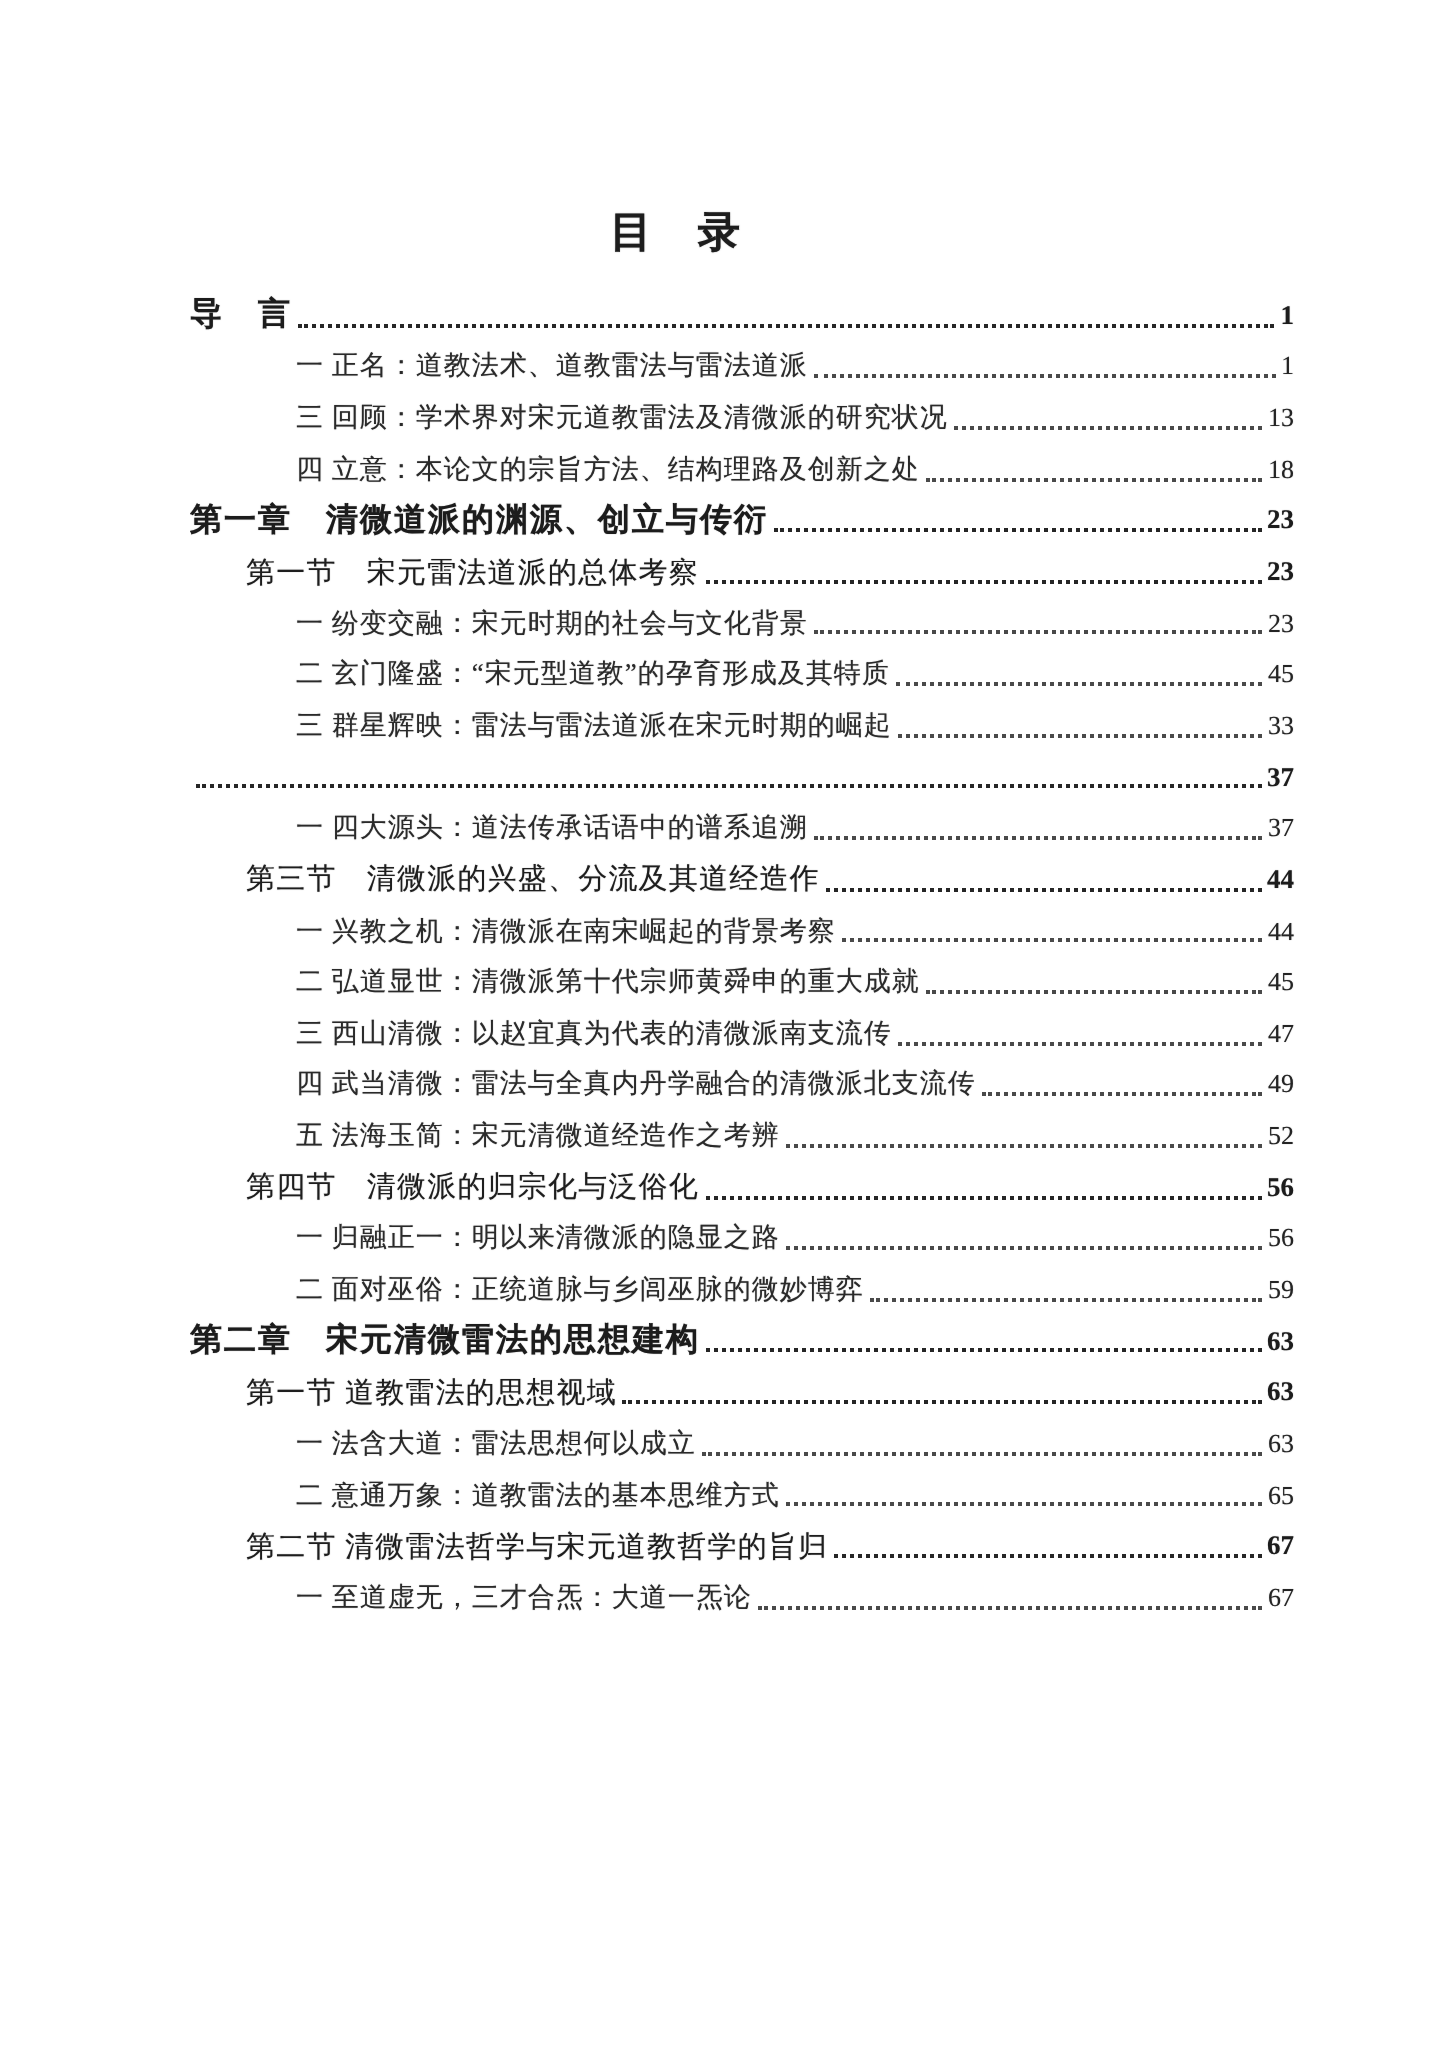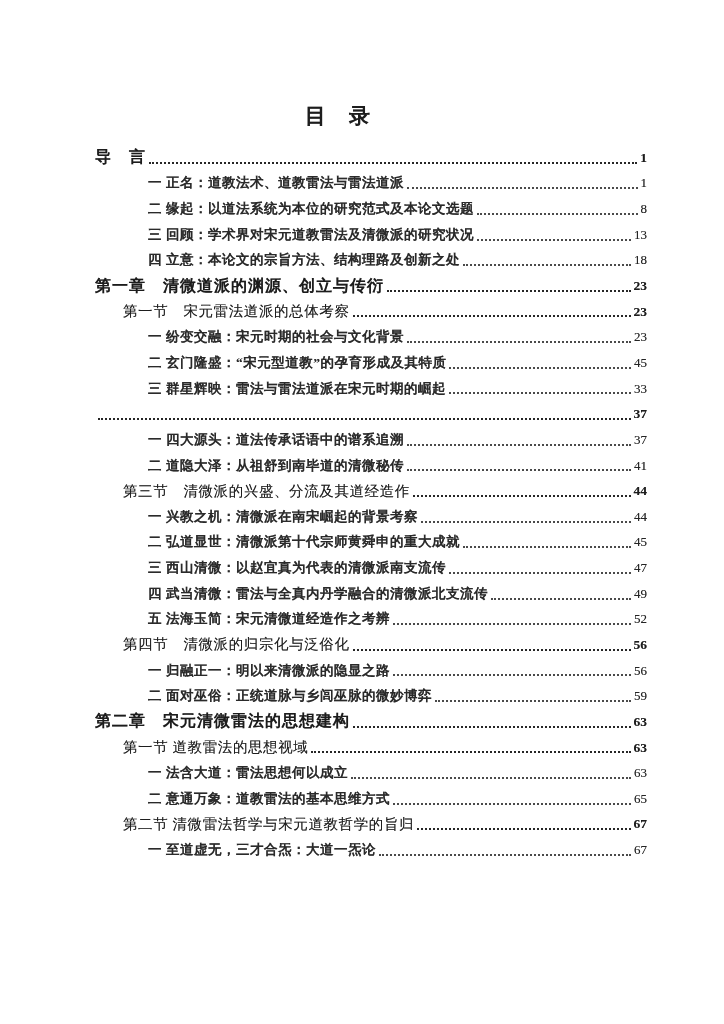--- a/index.html
+++ b/index.html
@@ -44,21 +44,20 @@
   .toc-row {
     display: flex;
     height: 25.65px;
     text-shadow: 0 0 0.5px rgba(40,40,40,0.5);
   }
 
   .toc-label {
     align-self: center;
     white-space: nowrap;
     overflow: hidden;
-    font-weight: bold;
   }
 
   .toc-leader {
     flex: 1;
     min-width: 14px;
     border-bottom: 2px dotted #4a4a4a;
     margin: 0 3px 7px 3px;
   }
 
   .toc-page {
@@ -114,25 +113,20 @@
     <span class="toc-label">导　言</span>
     <span class="toc-leader"></span>
     <span class="toc-page">1</span>
   </div>
       <div class="toc-row item">
     <span class="toc-label">一 正名：道教法术、道教雷法与雷法道派</span>
     <span class="toc-leader"></span>
     <span class="toc-page">1</span>
   </div>
       <div class="toc-row item">
-    <span class="toc-label">二 缘起：以道法系统为本位的研究范式及本论文选题</span>
-    <span class="toc-leader"></span>
-    <span class="toc-page">8</span>
-  </div>
-      <div class="toc-row item">
     <span class="toc-label">三 回顾：学术界对宋元道教雷法及清微派的研究状况</span>
     <span class="toc-leader"></span>
     <span class="toc-page">13</span>
   </div>
       <div class="toc-row item">
     <span class="toc-label">四 立意：本论文的宗旨方法、结构理路及创新之处</span>
     <span class="toc-leader"></span>
     <span class="toc-page">18</span>
   </div>
       <div class="toc-row chapter">
@@ -162,25 +156,20 @@
   </div>
       <div class="toc-row section">
     <span class="toc-leader"></span>
     <span class="toc-page">37</span>
   </div>
       <div class="toc-row item">
     <span class="toc-label">一 四大源头：道法传承话语中的谱系追溯</span>
     <span class="toc-leader"></span>
     <span class="toc-page">37</span>
   </div>
-      <div class="toc-row item">
-    <span class="toc-label">二 道隐大泽：从祖舒到南毕道的清微秘传</span>
-    <span class="toc-leader"></span>
-    <span class="toc-page">41</span>
-  </div>
       <div class="toc-row section">
     <span class="toc-label">第三节　清微派的兴盛、分流及其道经造作</span>
     <span class="toc-leader"></span>
     <span class="toc-page">44</span>
   </div>
       <div class="toc-row item">
     <span class="toc-label">一 兴教之机：清微派在南宋崛起的背景考察</span>
     <span class="toc-leader"></span>
     <span class="toc-page">44</span>
   </div>

